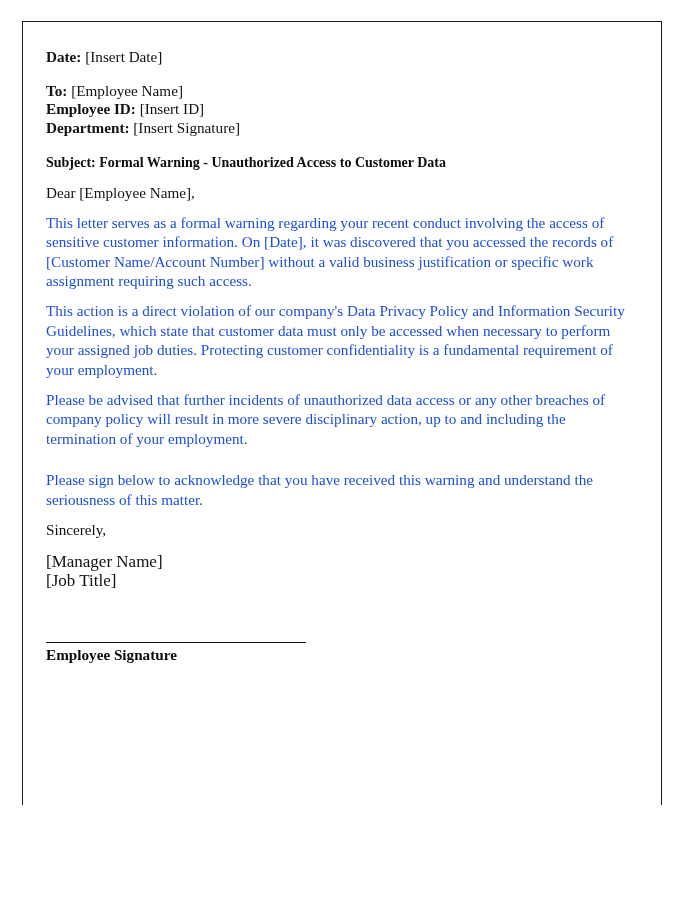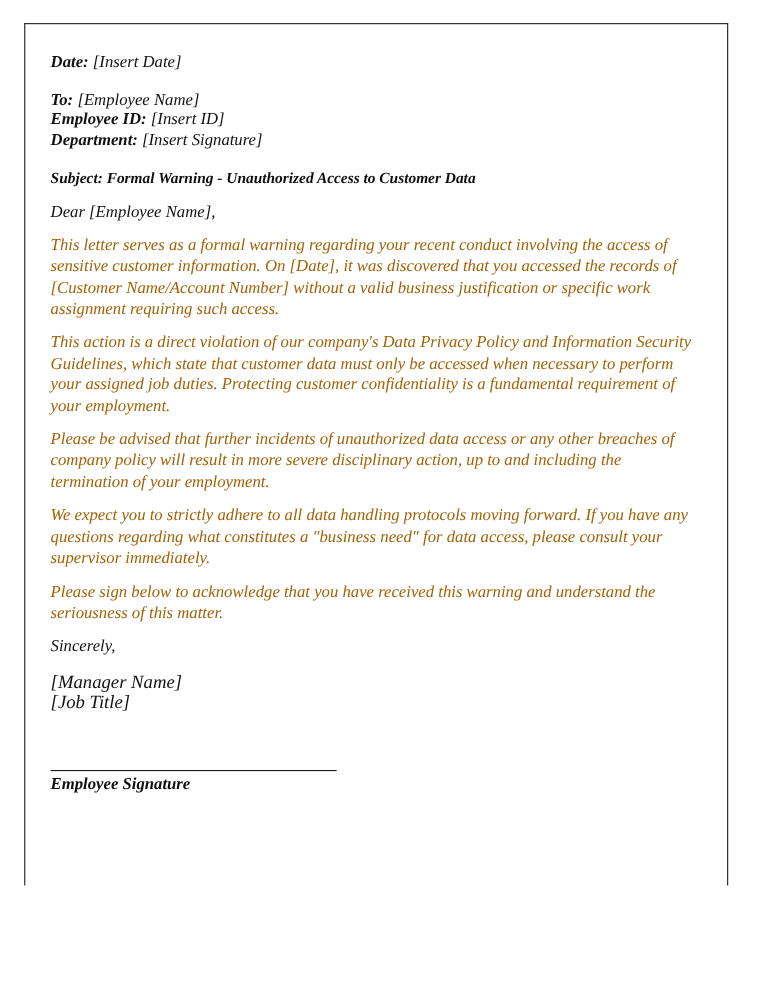--- a/index.html
+++ b/index.html
@@ -27,21 +27,20 @@
     background: #ffffff;
     border-top: 1.6px solid #1c1c1c;
     border-left: 1.6px solid #1c1c1c;
     border-right: 1.6px solid #1c1c1c;
     border-bottom: none;
     overflow: hidden;
   }
 
   #letter-body {
     padding: 26px 28px 0 23px;
-    font-style: italic;
   }
 
   .line {
     font-size: 15.2px;
     line-height: 18.2px;
     color: #111111;
     white-space: nowrap;
   }
   .line b, .bold {
     font-weight: bold;
@@ -61,21 +60,21 @@
   .salutation {
     font-size: 15.2px;
     line-height: 19px;
   }
 
   .para {
     font-size: 15.2px;
     line-height: 19.4px;
     text-align: left;
     width: 588px;
-    color: #a16207;
+    color: #1d4ed8;
   }
 
   .closing {
     font-size: 15.2px;
     line-height: 19px;
   }
 
   .signer-line {
     font-size: 17px;
     line-height: 18.4px;
@@ -134,21 +133,20 @@
 
     <div class="para">This letter serves as a formal warning regarding your recent conduct involving the access of sensitive customer information. On [Date], it was discovered that you accessed the records of [Customer Name/Account Number] without a valid business justification or specific work assignment requiring such access.</div>
     <div class="block-gap-sm"></div>
 
     <div class="para">This action is a direct violation of our company's Data Privacy Policy and Information Security Guidelines, which state that customer data must only be accessed when necessary to perform your assigned job duties. Protecting customer confidentiality is a fundamental requirement of your employment.</div>
     <div class="block-gap-sm"></div>
 
     <div class="para">Please be advised that further incidents of unauthorized data access or any other breaches of company policy will result in more severe disciplinary action, up to and including the termination of your employment.</div>
     <div class="block-gap-sm"></div>
 
-    <div class="para">We expect you to strictly adhere to all data handling protocols moving forward. If you have any questions regarding what constitutes a "business need" for data access, please consult your supervisor immediately.</div>
     <div class="block-gap-sm"></div>
 
     <div class="para">Please sign below to acknowledge that you have received this warning and understand the seriousness of this matter.</div>
 
     <div class="block-gap-sm"></div>
 
     <div class="closing">Sincerely,</div>
 
     <div class="block-gap-md"></div>
 

